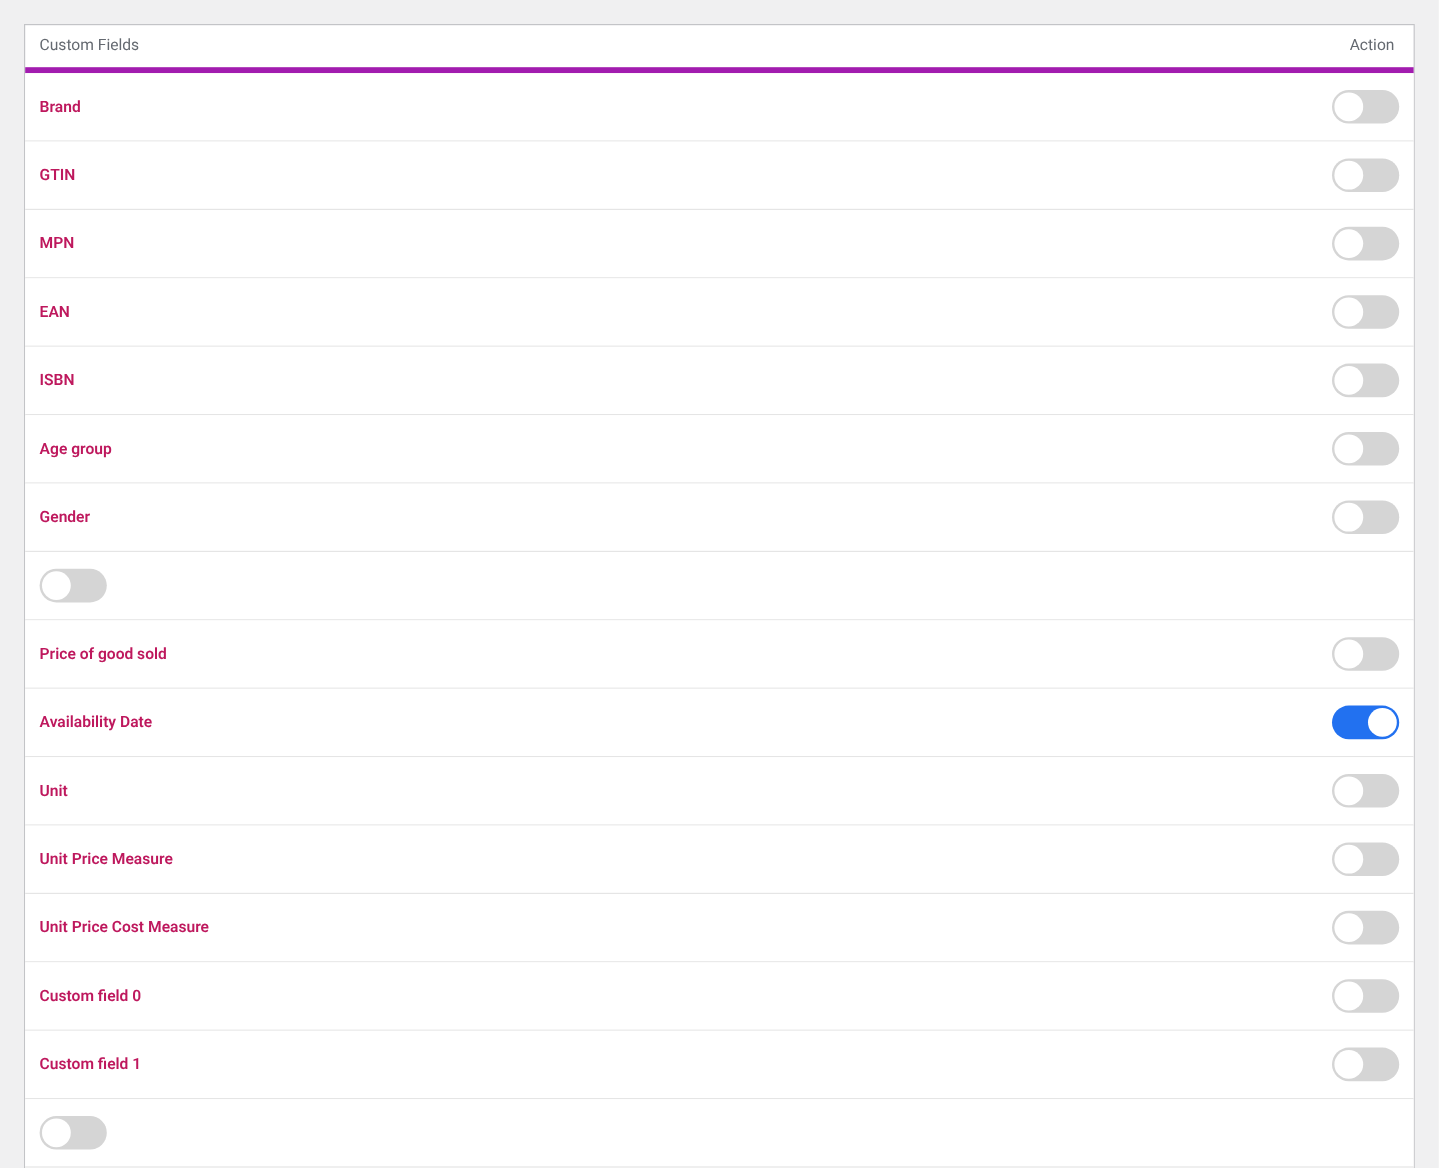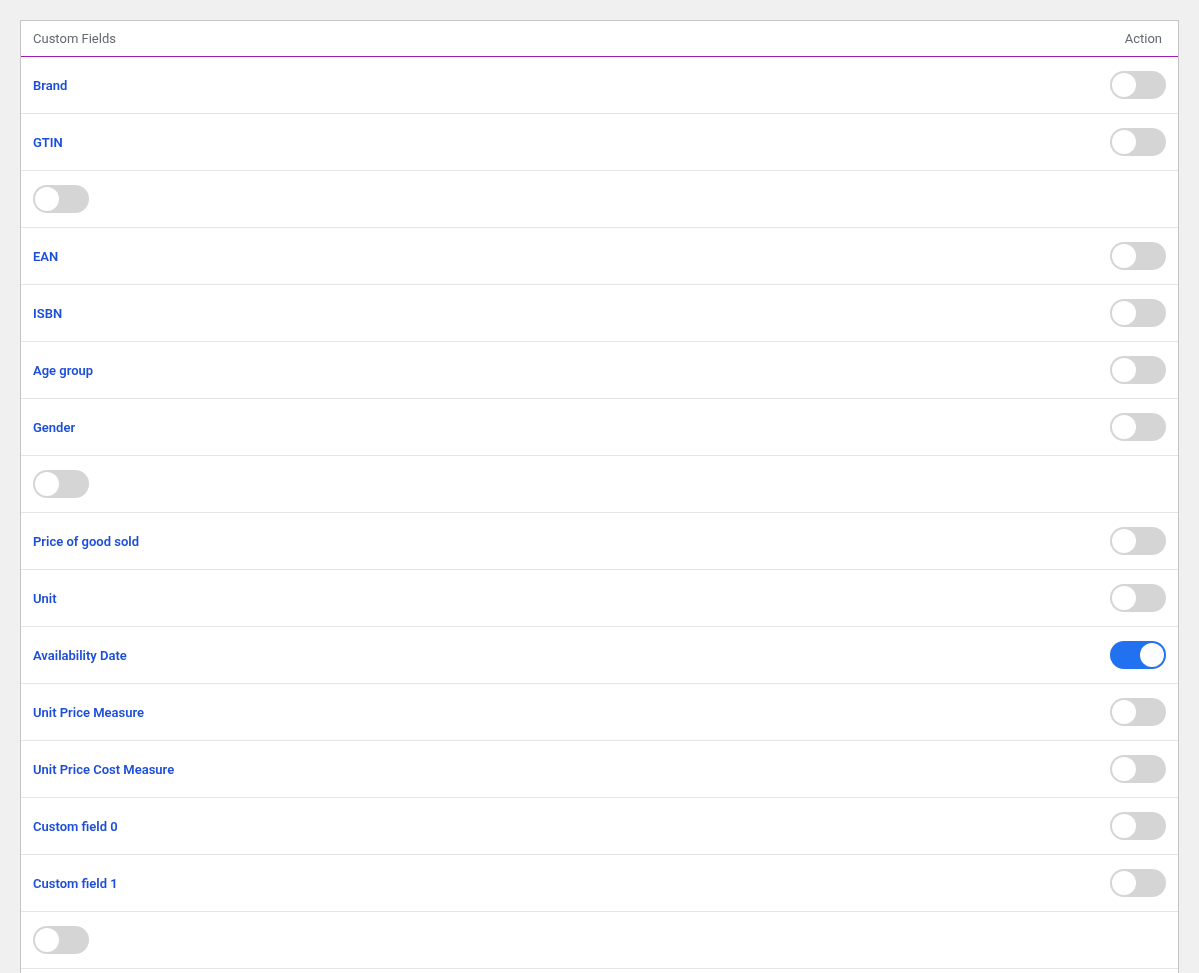--- a/index.html
+++ b/index.html
@@ -16,21 +16,21 @@
       width: 1199px;
     }
     .panel {
       background: #fff;
       border: 1px solid #c3c4c7;
     }
     .header-row {
       display: flex;
       align-items: center;
       padding: 10px 12px;
-      border-bottom: 1px solid #a21caf;
+      border-bottom: 5px solid #a21caf;
       font-size: 13px;
       color: #646970;
     }
     .header-label {
       flex: 1;
     }
     .header-action {
       padding-right: 4px;
     }
     .row {
@@ -40,21 +40,21 @@
       border-bottom: 1px solid #e5e5e5;
       background: #fff;
     }
     .row:last-child {
       border-bottom: none;
     }
     .row-label {
       flex: 1;
       font-weight: 600;
       font-size: 13px;
-      color: #1d4ed8;
+      color: #be185d;
     }
     .row-action {
       display: flex;
       align-items: center;
     }
     .toggle {
       position: relative;
       width: 56px;
       height: 28px;
       background: #d5d5d5;
@@ -97,20 +97,21 @@
       </div>
       <div class="row">
         <div class="row-label">GTIN</div>
         <div class="row-action">
           <div class="toggle">
             <div class="knob"></div>
           </div>
         </div>
       </div>
       <div class="row">
+        <div class="row-label">MPN</div>
         <div class="row-action">
           <div class="toggle">
             <div class="knob"></div>
           </div>
         </div>
       </div>
       <div class="row">
         <div class="row-label">EAN</div>
         <div class="row-action">
           <div class="toggle">
@@ -151,31 +152,31 @@
       </div>
       <div class="row">
         <div class="row-label">Price of good sold</div>
         <div class="row-action">
           <div class="toggle">
             <div class="knob"></div>
           </div>
         </div>
       </div>
       <div class="row">
+        <div class="row-label">Availability Date</div>
+        <div class="row-action">
+          <div class="toggle on">
+            <div class="knob"></div>
+          </div>
+        </div>
+      </div>
+      <div class="row">
         <div class="row-label">Unit</div>
         <div class="row-action">
           <div class="toggle">
-            <div class="knob"></div>
-          </div>
-        </div>
-      </div>
-      <div class="row">
-        <div class="row-label">Availability Date</div>
-        <div class="row-action">
-          <div class="toggle on">
             <div class="knob"></div>
           </div>
         </div>
       </div>
       <div class="row">
         <div class="row-label">Unit Price Measure</div>
         <div class="row-action">
           <div class="toggle">
             <div class="knob"></div>
           </div>

